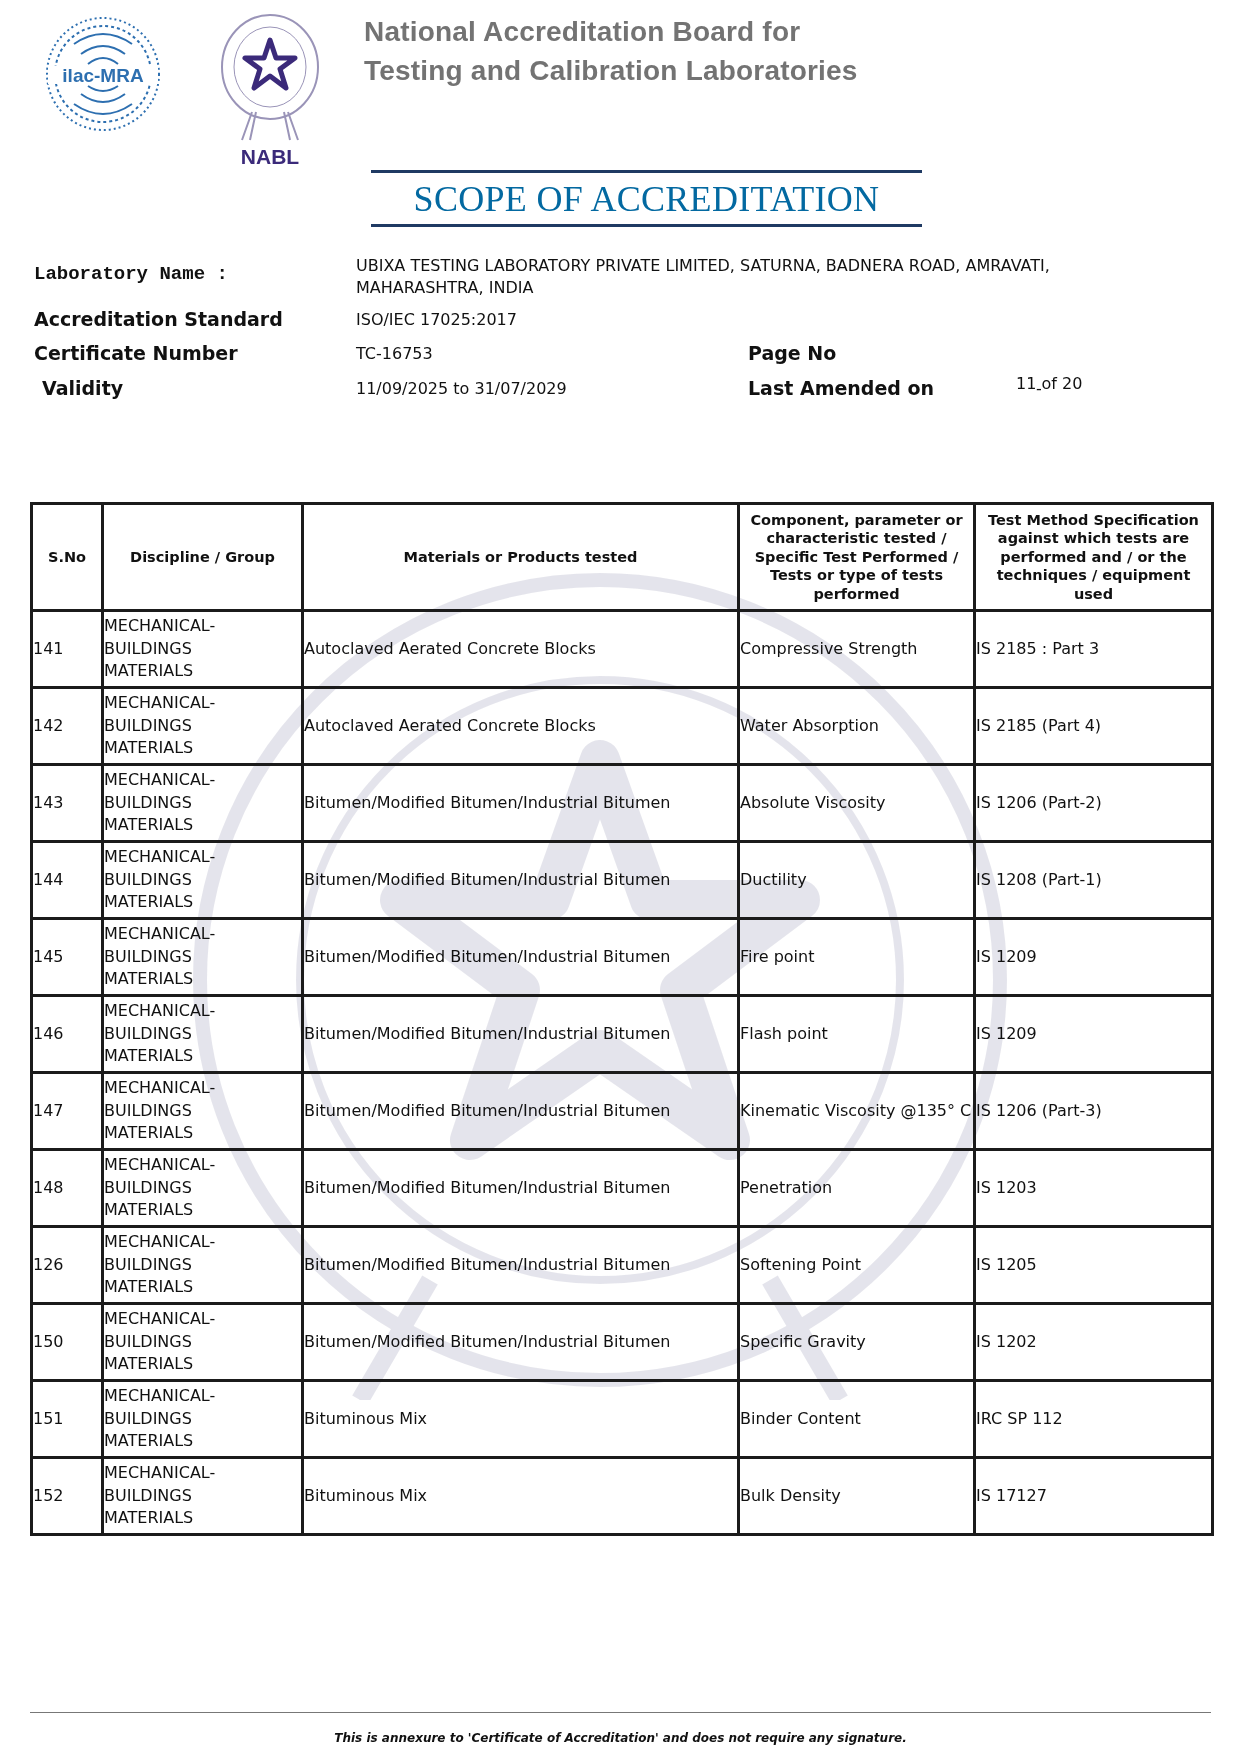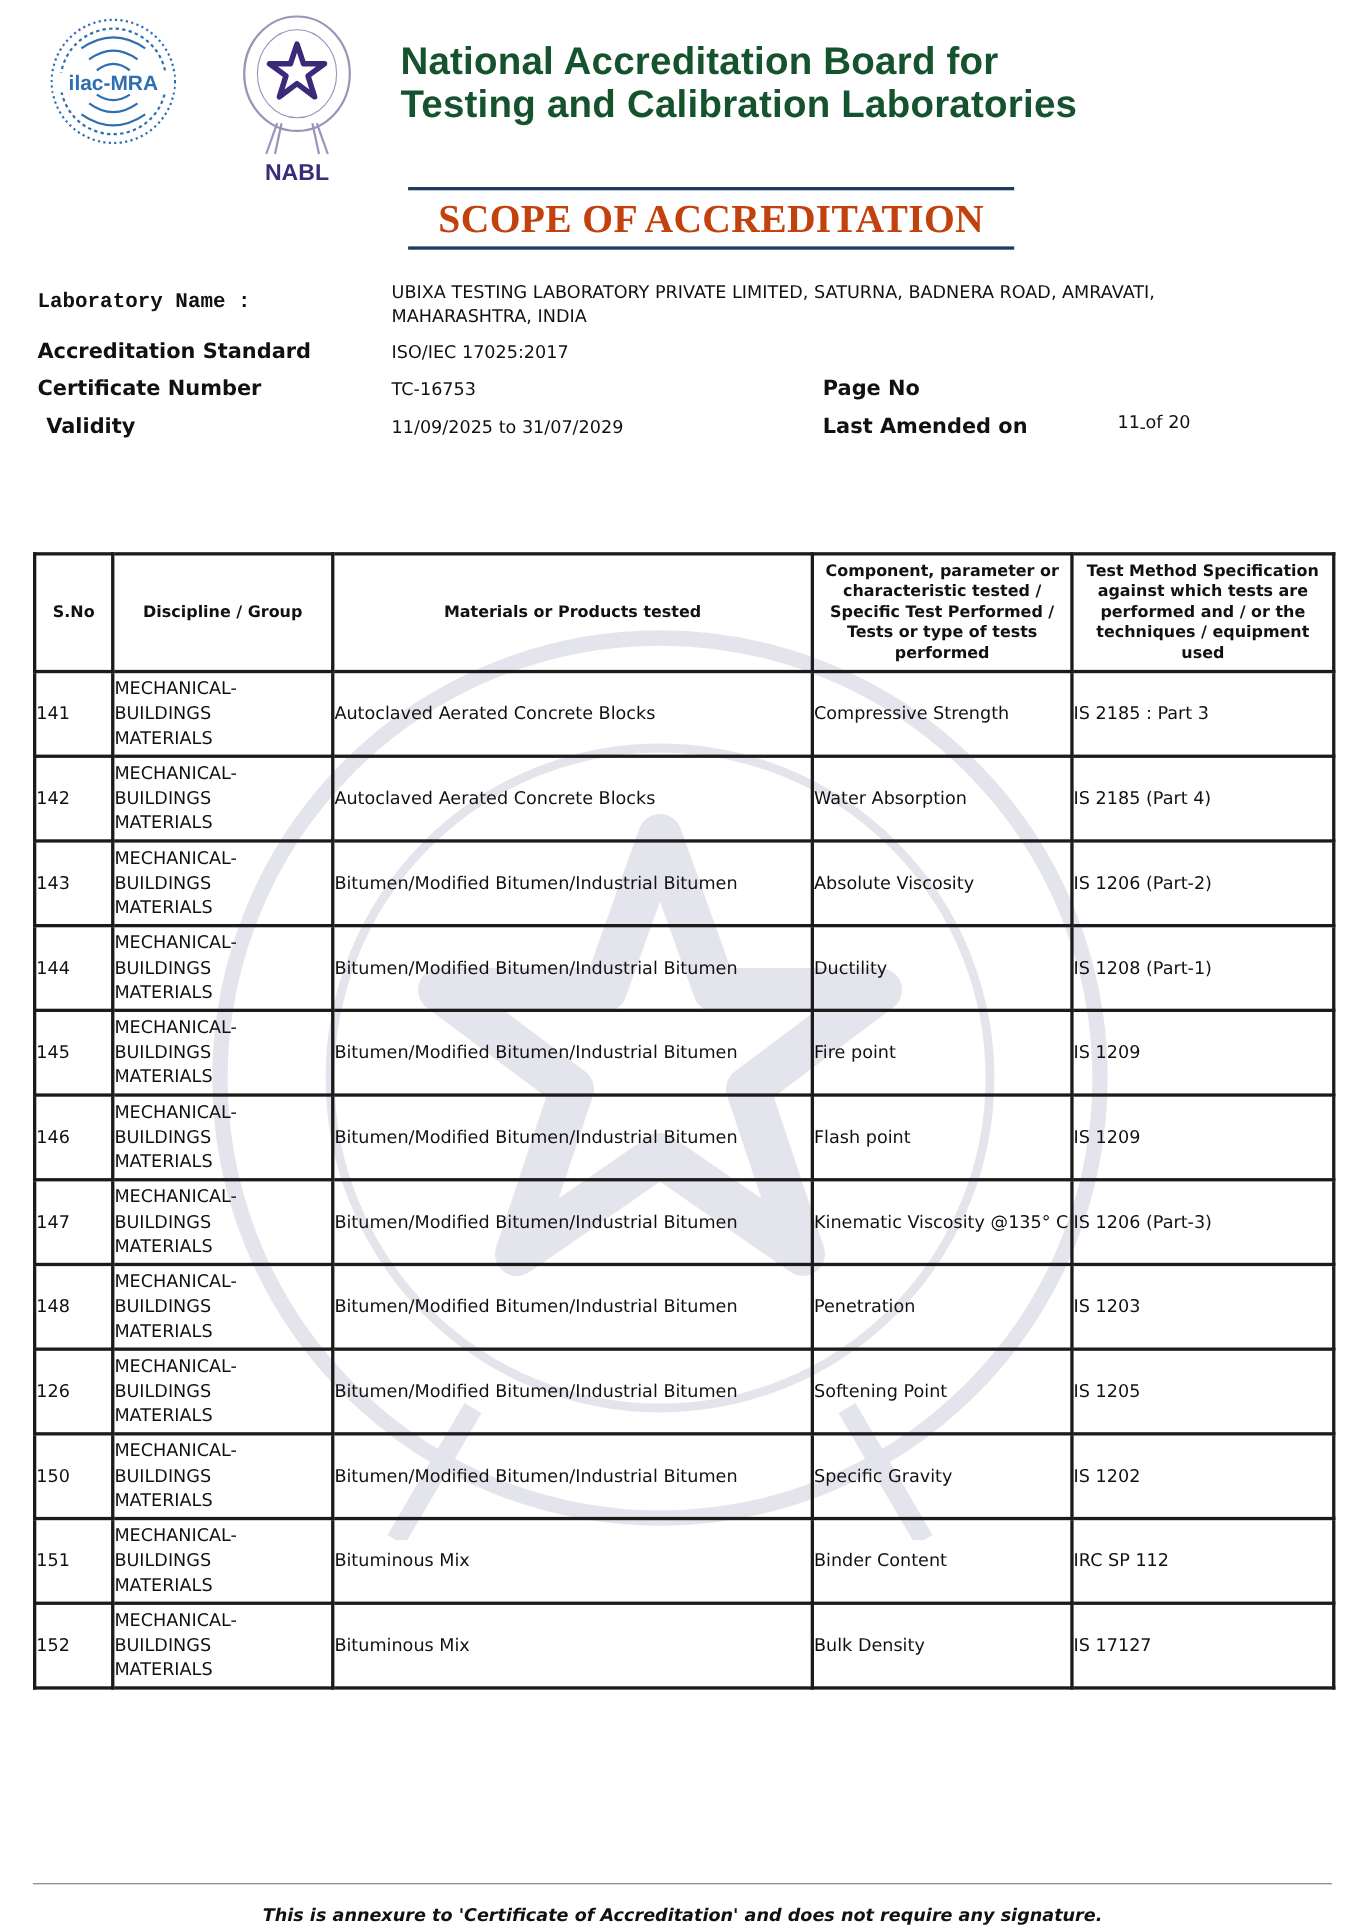--- a/index.html
+++ b/index.html
@@ -1,32 +1,32 @@
 <!DOCTYPE html>
 <html><head>
 <meta charset="utf-8">
 <style>
   html, body { margin: 0; padding: 0; background: #ffffff; }
   body { width: 1241px; height: 1754px; position: relative; overflow: hidden; font-family: "DejaVu Sans", sans-serif; color: #111; }
   .logo-ilac { position: absolute; left: 44px; top: 14px; width: 118px; height: 120px; }
   .logo-nabl { position: absolute; left: 210px; top: 12px; width: 120px; height: 160px; }
-  .org-title { position: absolute; left: 364px; top: 36px; font-family: "Liberation Sans", sans-serif; font-weight: bold; font-size: 35px; line-height: 39px; color: #14532d; letter-spacing: 0.2px; }
+  .org-title { position: absolute; left: 364px; top: 12px; font-family: "Liberation Sans", sans-serif; font-weight: bold; font-size: 28px; line-height: 39px; color: #737373; letter-spacing: 0.2px; }
   .scope-rule { position: absolute; left: 371px; top: 170px; width: 551px; height: 3px; background: #1f3a63; }
   .scope-rule.bottom { top: 224px; }
-  .scope-title { position: absolute; left: 371px; top: 178px; width: 551px; text-align: center; font-family: "Liberation Serif", serif; font-weight: bold; font-size: 36px; letter-spacing: 0.3px; color: #c2410c; }
+  .scope-title { position: absolute; left: 371px; top: 178px; width: 551px; text-align: center; font-family: "Liberation Serif", serif; font-weight: normal; font-size: 36px; letter-spacing: 0.3px; color: #0369a1; }
   .info { position: absolute; font-size: 17px; }
   .info .lbl { position: absolute; font-weight: bold; font-size: 19px; white-space: nowrap; }
   .info .val { position: absolute; font-size: 16px; white-space: nowrap; }
   .watermark { position: absolute; left: 180px; top: 560px; width: 840px; height: 840px; opacity: 0.13; pointer-events: none; }
   table.scope { position: absolute; left: 30px; top: 502px; width: 1181px; border-collapse: collapse; table-layout: fixed; }
   table.scope th, table.scope td { border: 3px solid #1b1b1b; }
   table.scope th { font-weight: bold; font-size: 14.5px; line-height: 18.5px; text-align: center; vertical-align: middle; padding: 4px 6px; height: 96px; }
   table.scope td { font-size: 16px; line-height: 22.5px; vertical-align: middle; padding: 0 0; height: 74px; }
   .footer-rule { position: absolute; left: 30px; top: 1712px; width: 1181px; height: 1px; background: #777; }
-  .footer-note { position: absolute; left: 0; top: 1731px; width: 1241px; text-align: center; font-weight: bold; font-style: italic; font-size: 16px; }
+  .footer-note { position: absolute; left: 0; top: 1731px; width: 1241px; text-align: center; font-weight: bold; font-style: italic; font-size: 12px; }
 </style>
 </head>
 <body>
 
 <div class="logo-ilac">
   <svg width="118" height="120" viewBox="0 0 118 120">
     <g fill="none" stroke="#2d6fb0" stroke-width="2">
       <circle cx="59" cy="60" r="56" stroke-dasharray="2 3"></circle>
       <circle cx="59" cy="60" r="48" stroke-dasharray="3 3"></circle>
       <path d="M30 30 Q59 10 88 30"></path>

